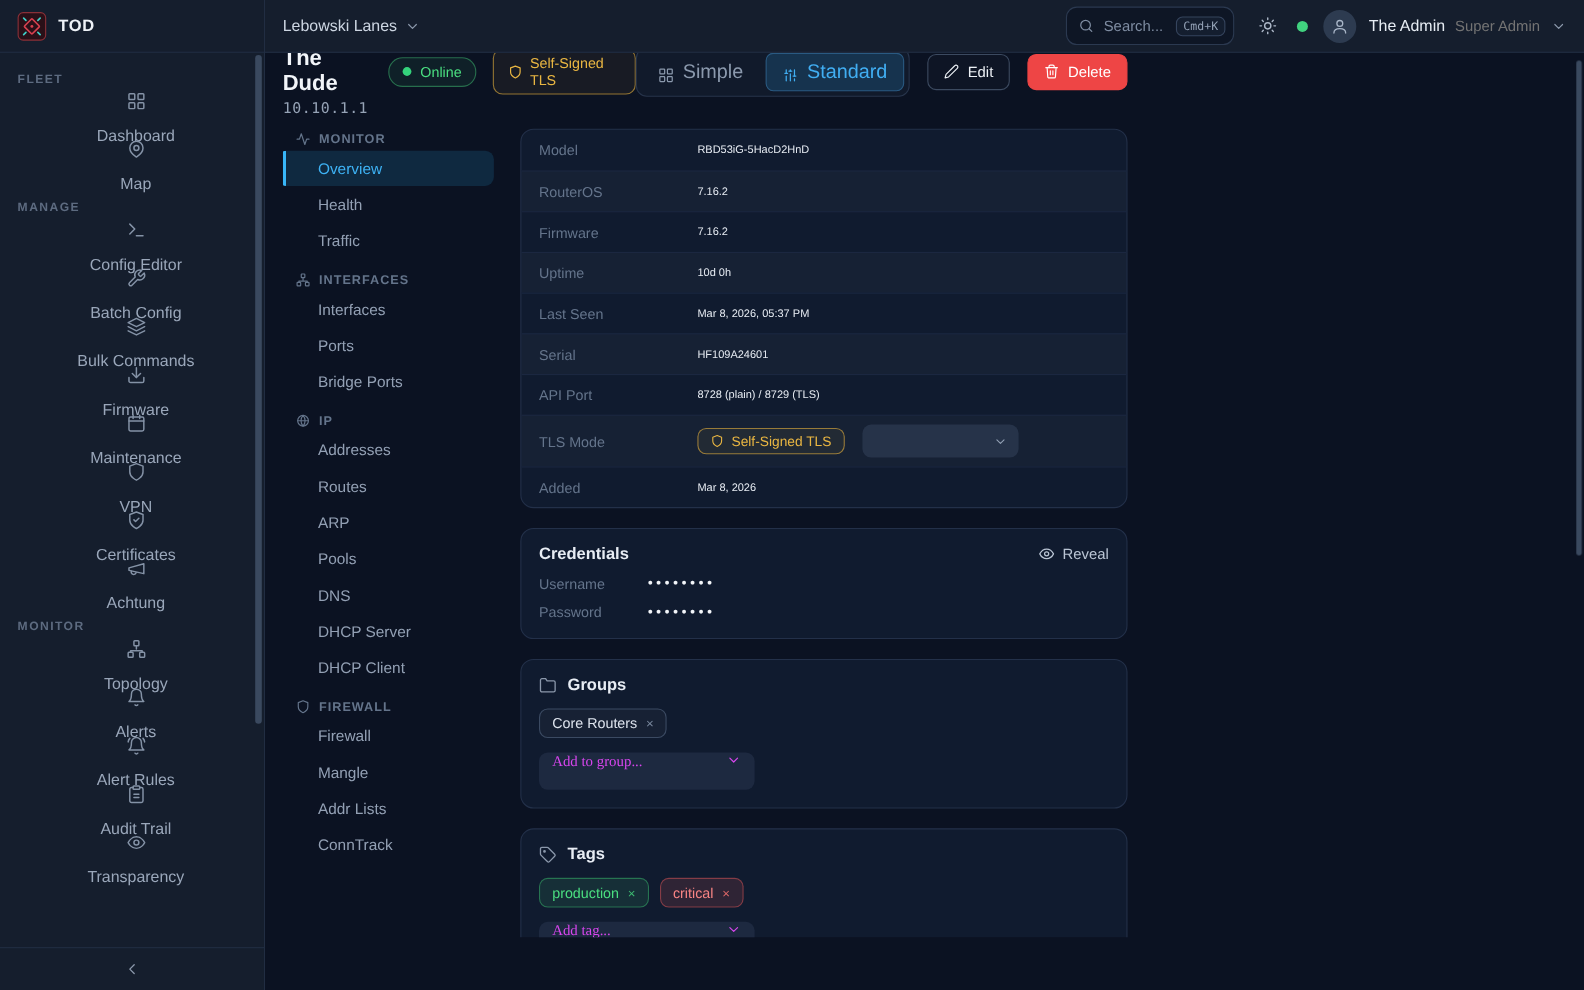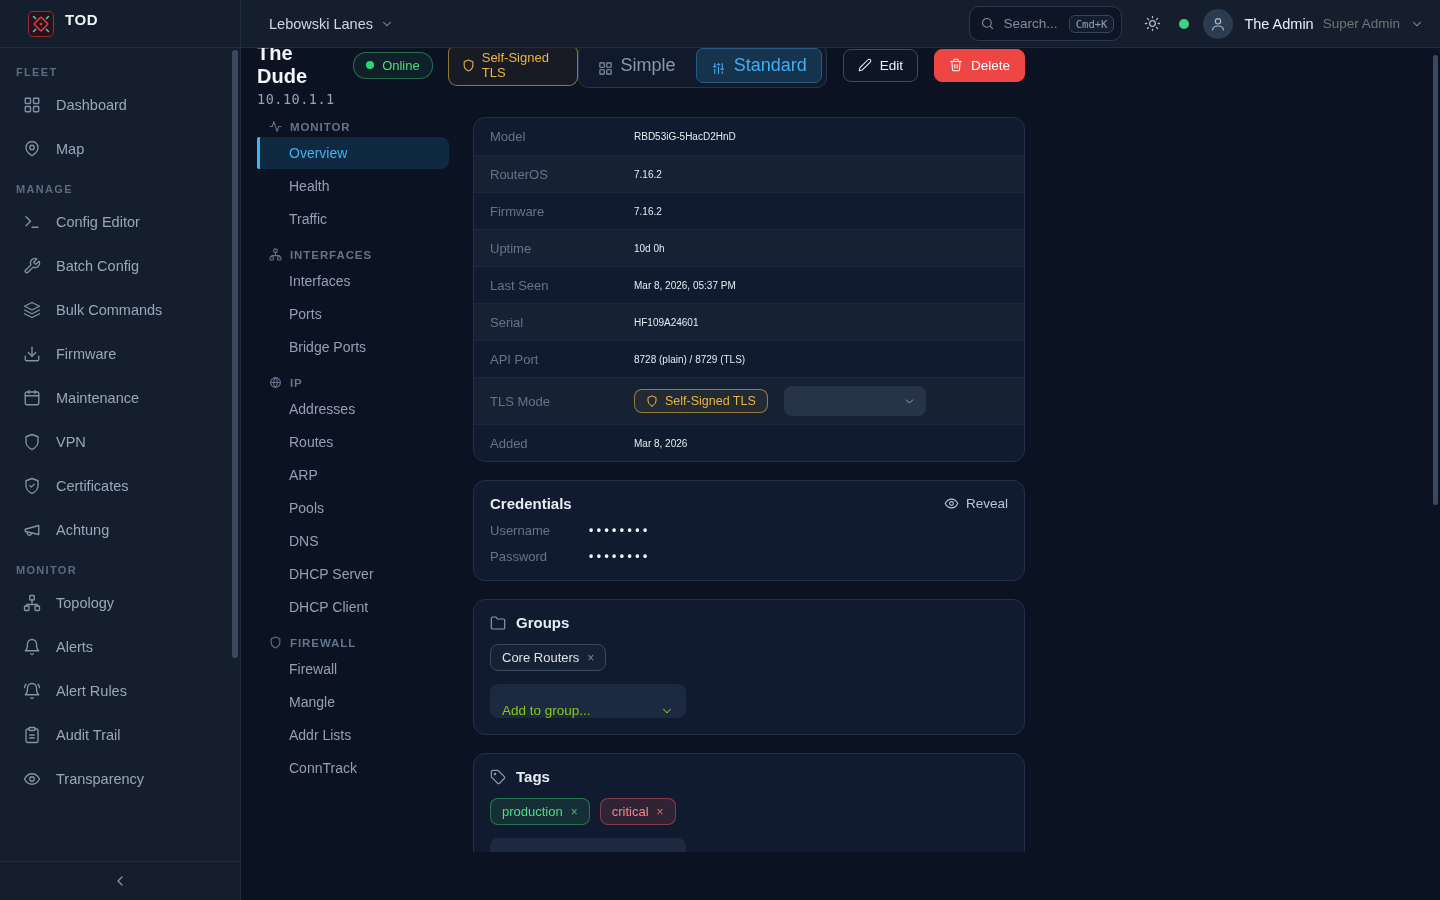--- a/index.html
+++ b/index.html
@@ -3,21 +3,21 @@
 <meta charset="utf-8">
 <style>
   html,body{margin:0;padding:0;background:#0b1222;width:1440px;height:900px;overflow:hidden;
     font-family:"Liberation Sans","DejaVu Sans",sans-serif;-webkit-font-smoothing:antialiased;}
   *{box-sizing:border-box;}
   .ic{fill:none;stroke:currentColor;stroke-width:1.8;stroke-linecap:round;stroke-linejoin:round;flex-shrink:0;}
 
   
   .topbar{position:fixed;top:0;left:0;right:0;height:48px;background:#151e2d;border-bottom:1px solid #212d42;
     display:flex;align-items:center;z-index:6;}
-  .brand{width:240px;display:flex;align-items:flex-start;gap:11px;padding:0 16px;flex-shrink:0;margin-left:12px;}
+  .brand{width:240px;display:flex;align-items:center;gap:11px;padding:0 16px;flex-shrink:0;}
   .logo-box{width:26px;height:26px;border-radius:5px;background:#2a1018;border:1px solid #8a3038;
     display:flex;align-items:center;justify-content:center;}
   .brand-name{font-weight:700;font-size:15px;color:#eef2f7;letter-spacing:.6px;}
   .tenant{display:flex;align-items:center;gap:7px;color:#cdd6e2;font-size:14.5px;margin-left:17px;cursor:pointer;}
   .tenant .ic{width:14px;height:14px;color:#8b98ab;}
   .topbar-right{margin-left:auto;display:flex;align-items:center;padding-right:16px;}
   .search{display:flex;align-items:center;gap:8px;width:153px;height:35px;border:1px solid #2b3950;border-radius:10px;
     background:#0e1625;padding:0 7px 0 10px;color:#7e8ca1;font-size:13.5px;cursor:text;}
   .search .ic{width:15px;height:15px;}
   .kbd{border:1px solid #35445d;border-radius:6px;padding:2px 6px;font-size:10.5px;color:#94a2b6;background:#141e2f;
@@ -32,21 +32,21 @@
   .user-role{color:#737373;font-size:13.5px;margin-left:9px;}
   .user-chev{margin-left:10px;color:#8b98ab;display:flex;cursor:pointer;}
   .user-chev .ic{width:14px;height:14px;}
 
   
   .sidebar{position:fixed;top:48px;left:0;bottom:0;width:240px;background:#151e2d;padding-top:14px;z-index:5;}
   .vline{position:fixed;left:240px;top:0;width:1px;height:900px;background:#212d42;z-index:7;}
   .side-label{font-size:11px;letter-spacing:.12em;color:#5d6b80;font-weight:700;padding:0 16px;margin:12px 0 5px;}
   .side-label.first{margin-top:4px;}
   .side-item{display:flex;align-items:center;gap:15px;height:44px;padding:0 16px 0 23px;color:#9aa7ba;
-    font-size:14.5px;cursor:pointer;}
+    font-size:14.5px;cursor:pointer;flex-direction:column;}
   .side-item .ic{width:18px;height:18px;color:#8492a6;}
   .side-scrollbar{position:absolute;top:2px;right:2px;width:6px;height:608px;background:#3a495f;border-radius:3px;}
   .side-footer{position:absolute;bottom:0;left:0;right:0;height:39px;border-top:1px solid #212d42;
     display:flex;align-items:center;justify-content:center;color:#8b98ab;cursor:pointer;}
   .side-footer .ic{width:16px;height:16px;}
 
   
   .content{margin-left:241px;padding:16px 0 0 16px;height:852px;overflow:hidden;}
   .inner{width:768px;}
   .breadcrumb{display:flex;align-items:center;gap:9px;font-size:13px;color:#8794a8;}
@@ -113,21 +113,21 @@
   .cred-value{color:#f2f5f9;letter-spacing:3.5px;font-size:12px;font-weight:700;}
   .chip-row{margin-top:13px;display:flex;gap:10px;}
   .chip{display:inline-flex;align-items:center;gap:8px;padding:5px 11px;border-radius:8px;font-size:13px;
     border:1px solid #3b4a62;color:#dde3ed;background:#172134;cursor:default;}
   .chip-x{color:#7b8aa0;font-size:12px;cursor:pointer;line-height:1;}
   .chip.green{background:rgba(62,199,115,.12);border-color:rgba(62,199,115,.45);color:#4ade80;}
   .chip.green .chip-x{color:#3dbd72;}
   .chip.red{background:rgba(239,92,92,.14);border-color:rgba(239,92,92,.45);color:#f88484;}
   .chip.red .chip-x{color:#e06868;}
   .add-select{margin-top:13px;width:196px;height:34px;background:#1d2940;border-radius:8px;display:flex;
-    align-items:flex-end;justify-content:space-between;padding:0 12px;color:#84cc16;font-size:13.5px;cursor:pointer;}
+    align-items:flex-start;justify-content:space-between;padding:0 12px;color:#d946ef;font-size:13.5px;cursor:pointer;font-family:Liberation Serif, serif;}
   .add-select .ic{width:14px;height:14px;}
 
   .main-scrollbar{position:fixed;right:2px;top:55px;width:5px;height:450px;border-radius:3px;background:#3a495f;z-index:8;}
 </style>
 </head>
 <body>
 
 <svg width="0" height="0" style="position:absolute" aria-hidden="true">
   <defs>
     <symbol id="i-chev-down" viewBox="0 0 24 24">

